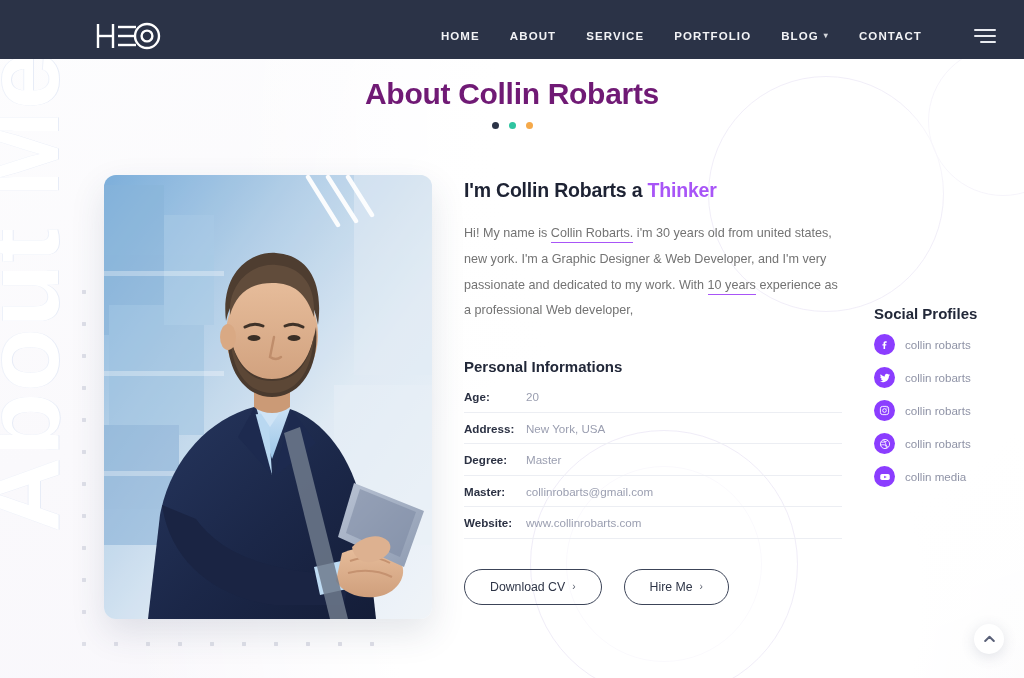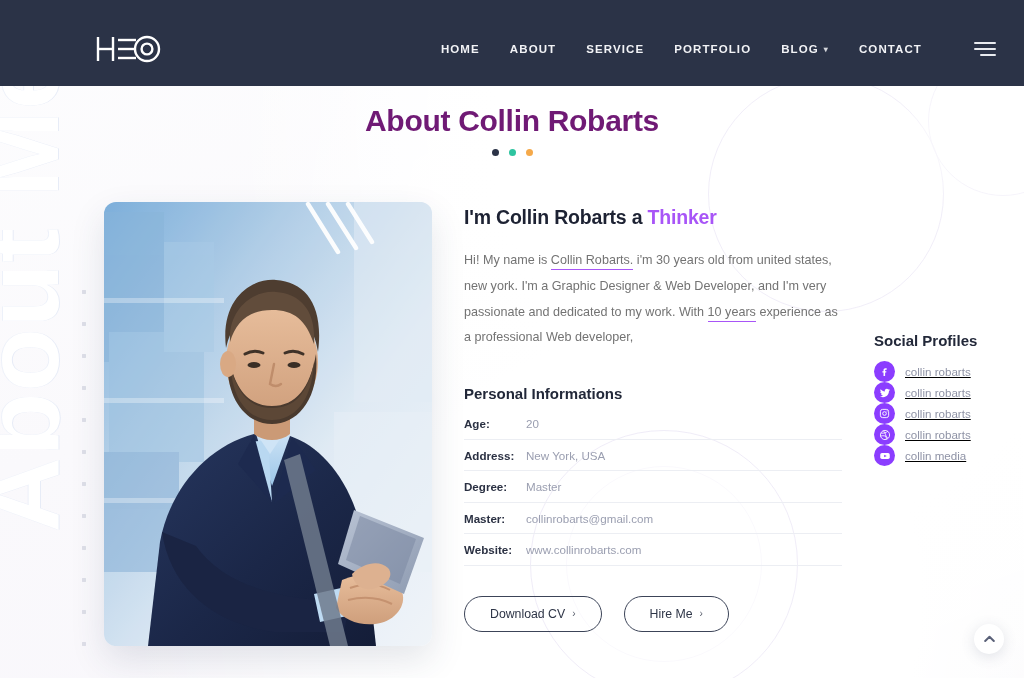--- a/index.html
+++ b/index.html
@@ -42,21 +42,21 @@
   
   .dotgrid {
     position:absolute; left:68px; top:276px; width:320px; height:380px;
     background-image:radial-gradient(circle, #d9dae4 2.1px, transparent 2.3px);
     background-size:32px 32px; opacity:.85;
   }
 
   
   .header {
     position:relative; z-index:5;
-    height:86px; background:#2b3347;
+    height:59px; background:#2b3347;
     display:flex; align-items:center;
     padding:12px 28px 0 96px;
   }
   .logo { display:flex; align-items:center; gap:0; }
   .logo svg { display:block; }
   .nav {
     margin-left:auto; display:flex; align-items:center; gap:30px;
   }
   .nav-item {
     color:#f2f3f6; font-size:11.5px; font-weight:600;
@@ -123,21 +123,21 @@
     border:1.4px solid #3c4458; border-radius:30px;
     padding:10px 25px; font-size:12.3px; color:#2e3purple;
     color:#2e3547; background:transparent; cursor:pointer;
     display:inline-flex; align-items:center; gap:7px; white-space:nowrap;
     font-family:inherit;
   }
   .btn .arr { font-size:10px; opacity:.8; }
 
   
   .social-col { width:150px; flex:none; padding-top:130px; }
-  .social-list { margin-top:12px; display:flex; flex-direction:column; gap:0;text-decoration:underline; }
+  .social-list { margin-top:12px; display:flex; flex-direction:column; gap:12px; }
   .social-item { display:flex; align-items:center; gap:10px; cursor:pointer; }
   .social-ic {
     width:21px; height:21px; border-radius:50%; background:#8b3dff;
     display:flex; align-items:center; justify-content:center; flex:none;
   }
   .social-ic svg { display:block; }
   .social-name { font-size:11.6px; color:#8f93a6; }
 
   
   .scrolltop {

